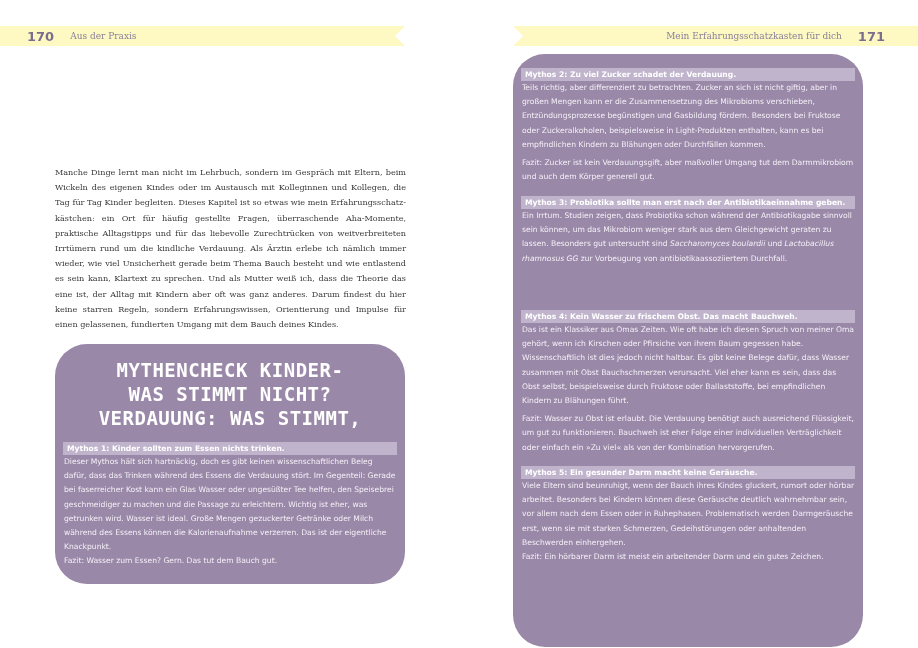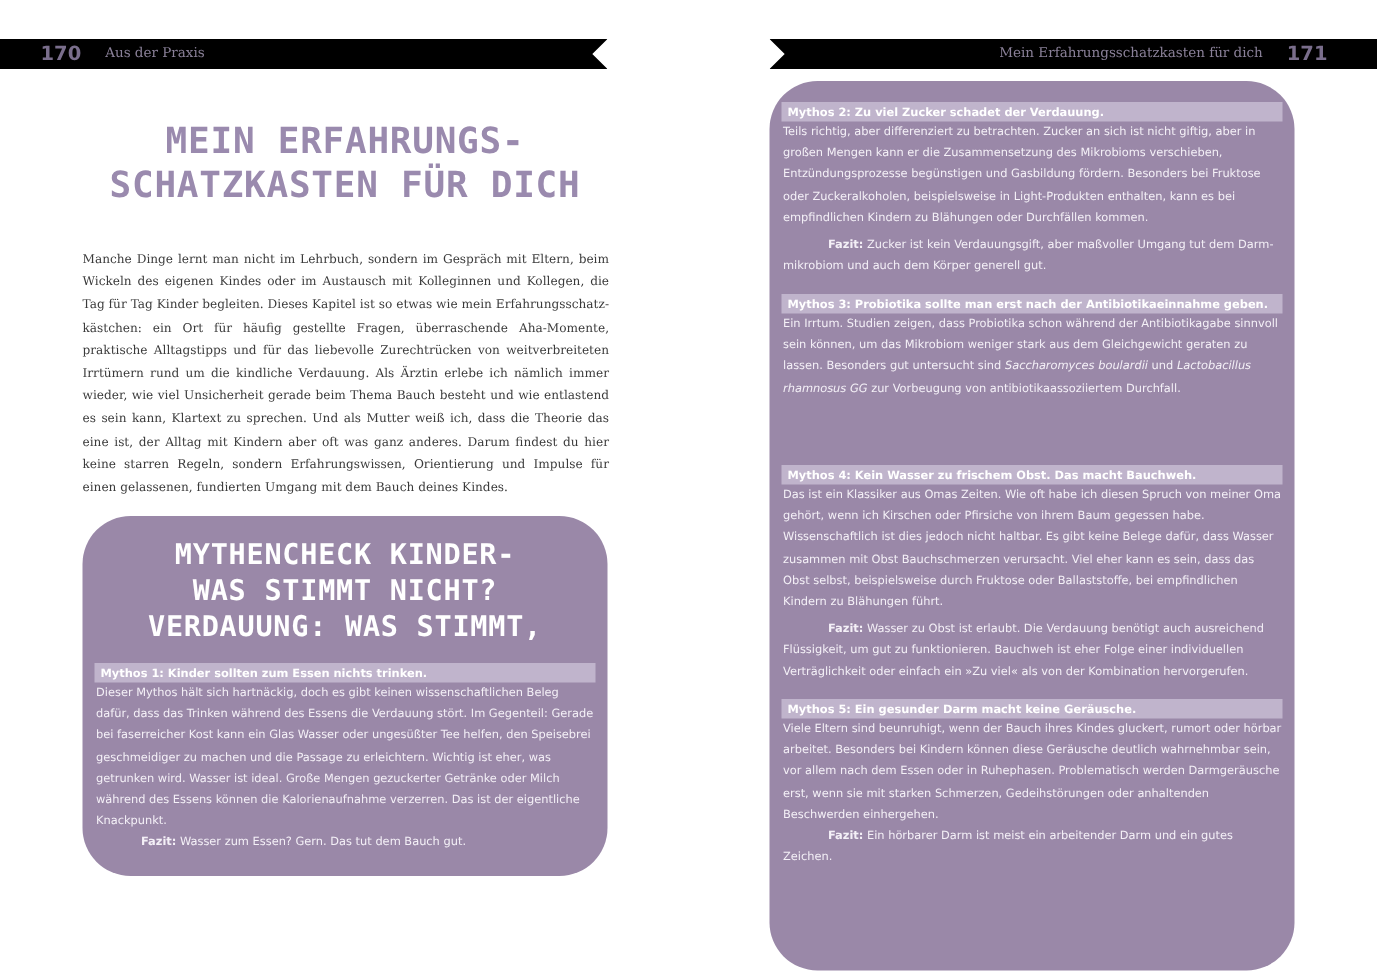--- a/index.html
+++ b/index.html
@@ -6,21 +6,21 @@
     body {
       width: 918px; height: 648px; background: #ffffff; position: relative; overflow: hidden;
       font-family: "DejaVu Serif", serif; color: #3a3a3a;
     }
     .page { position: absolute; top: 0; height: 648px; width: 459px; }
     .page-left { left: 0; }
     .page-right { left: 459px; }
 
     
     .ribbon {
-      position: absolute; top: 26px; height: 20px; background: #000000;
+      position: absolute; top: 26px; height: 20px; background: #fef9c3;
       display: flex; align-items: center;
     }
     .ribbon-left { left: 0; width: 405px; clip-path: polygon(0 0, 100% 0, 97.5% 50%, 100% 100%, 0 100%); }
     .ribbon-right { left: 54px; width: 405px; justify-content: flex-end; clip-path: polygon(0 0, 100% 0, 100% 100%, 0 100%, 2.5% 50%); }
     .pg-num { font-family: "DejaVu Sans", sans-serif; font-weight: bold; font-size: 13px; color: #7a6e8c; margin-left: 16px; }
     .pg-title { font-family: "DejaVu Serif", serif; font-size: 9px; color: #8a8098; }
     .ribbon-left .pg-num { margin-left: 27px; }
     .ribbon-left .pg-title { margin-left: 16px; }
     .ribbon-right .pg-title { margin-right: 0; }
     .ribbon-right .pg-num { margin-right: 33px; }
@@ -58,36 +58,32 @@
     .myth {
       position: absolute; left: 8px; width: 334px;
       font-size: 7.6px; line-height: 14.2px; color: #f4f0f7;
     }
     .myth-head {
       display: block; background: #c0b4cc; color: #ffffff; font-weight: bold;
       padding: 0 4px; margin: 0 0 0 0; height: 13px; line-height: 13px; font-size: 7.6px;
     }
     .myth-body { display: block; padding-left: 1px; }
     .myth-fazit { display: block; padding-left: 1px; margin-top: 4px; }
-    .fazit-label { font-weight: bold; margin-left: 30px; }
+    .fazit-label { font-weight: normal; }
     .italic { font-style: italic; }
   </style>
 </head>
 <body>
 
 <div class="page page-left">
   <div class="ribbon ribbon-left">
     <span class="pg-num">170</span>
     <span class="pg-title">Aus der Praxis</span>
   </div>
 
-  <h1 class="chapter-title" style="margin:0;">
-    <span>MEIN ERFAHRUNGS-</span>
-    <span>SCHATZKASTEN FÜR DICH</span>
-  </h1>
 
   <p class="intro" style="margin:0;">Manche Dinge lernt man nicht im Lehrbuch, sondern im Gespräch mit Eltern, beim Wickeln des eigenen Kindes oder im Austausch mit Kolleginnen und Kollegen, die Tag für Tag Kinder begleiten. Dieses Kapitel ist so etwas wie mein Erfahrungsschatz­kästchen: ein Ort für häufig gestellte Fragen, überraschende Aha-Momente, praktische Alltagstipps und für das liebevolle Zurechtrücken von weitverbreiteten Irrtümern rund um die kindliche Verdauung. Als Ärztin erlebe ich nämlich immer wieder, wie viel Un­sicherheit gerade beim Thema Bauch besteht und wie entlastend es sein kann, Klar­text zu sprechen. Und als Mutter weiß ich, dass die Theorie das eine ist, der Alltag mit Kindern aber oft was ganz anderes. Darum findest du hier keine starren Regeln, son­dern Erfahrungswissen, Orientierung und Impulse für einen gelassenen, fundierten Umgang mit dem Bauch deines Kindes.</p>
 
   <div class="mythbox box-left">
     <div class="box-title">
       <span>MYTHENCHECK KINDER-</span>
       <span>WAS STIMMT NICHT?</span>
       <span>VERDAUUNG: WAS STIMMT,</span>
     </div>
     <div class="myth" style="top: 98px;">

